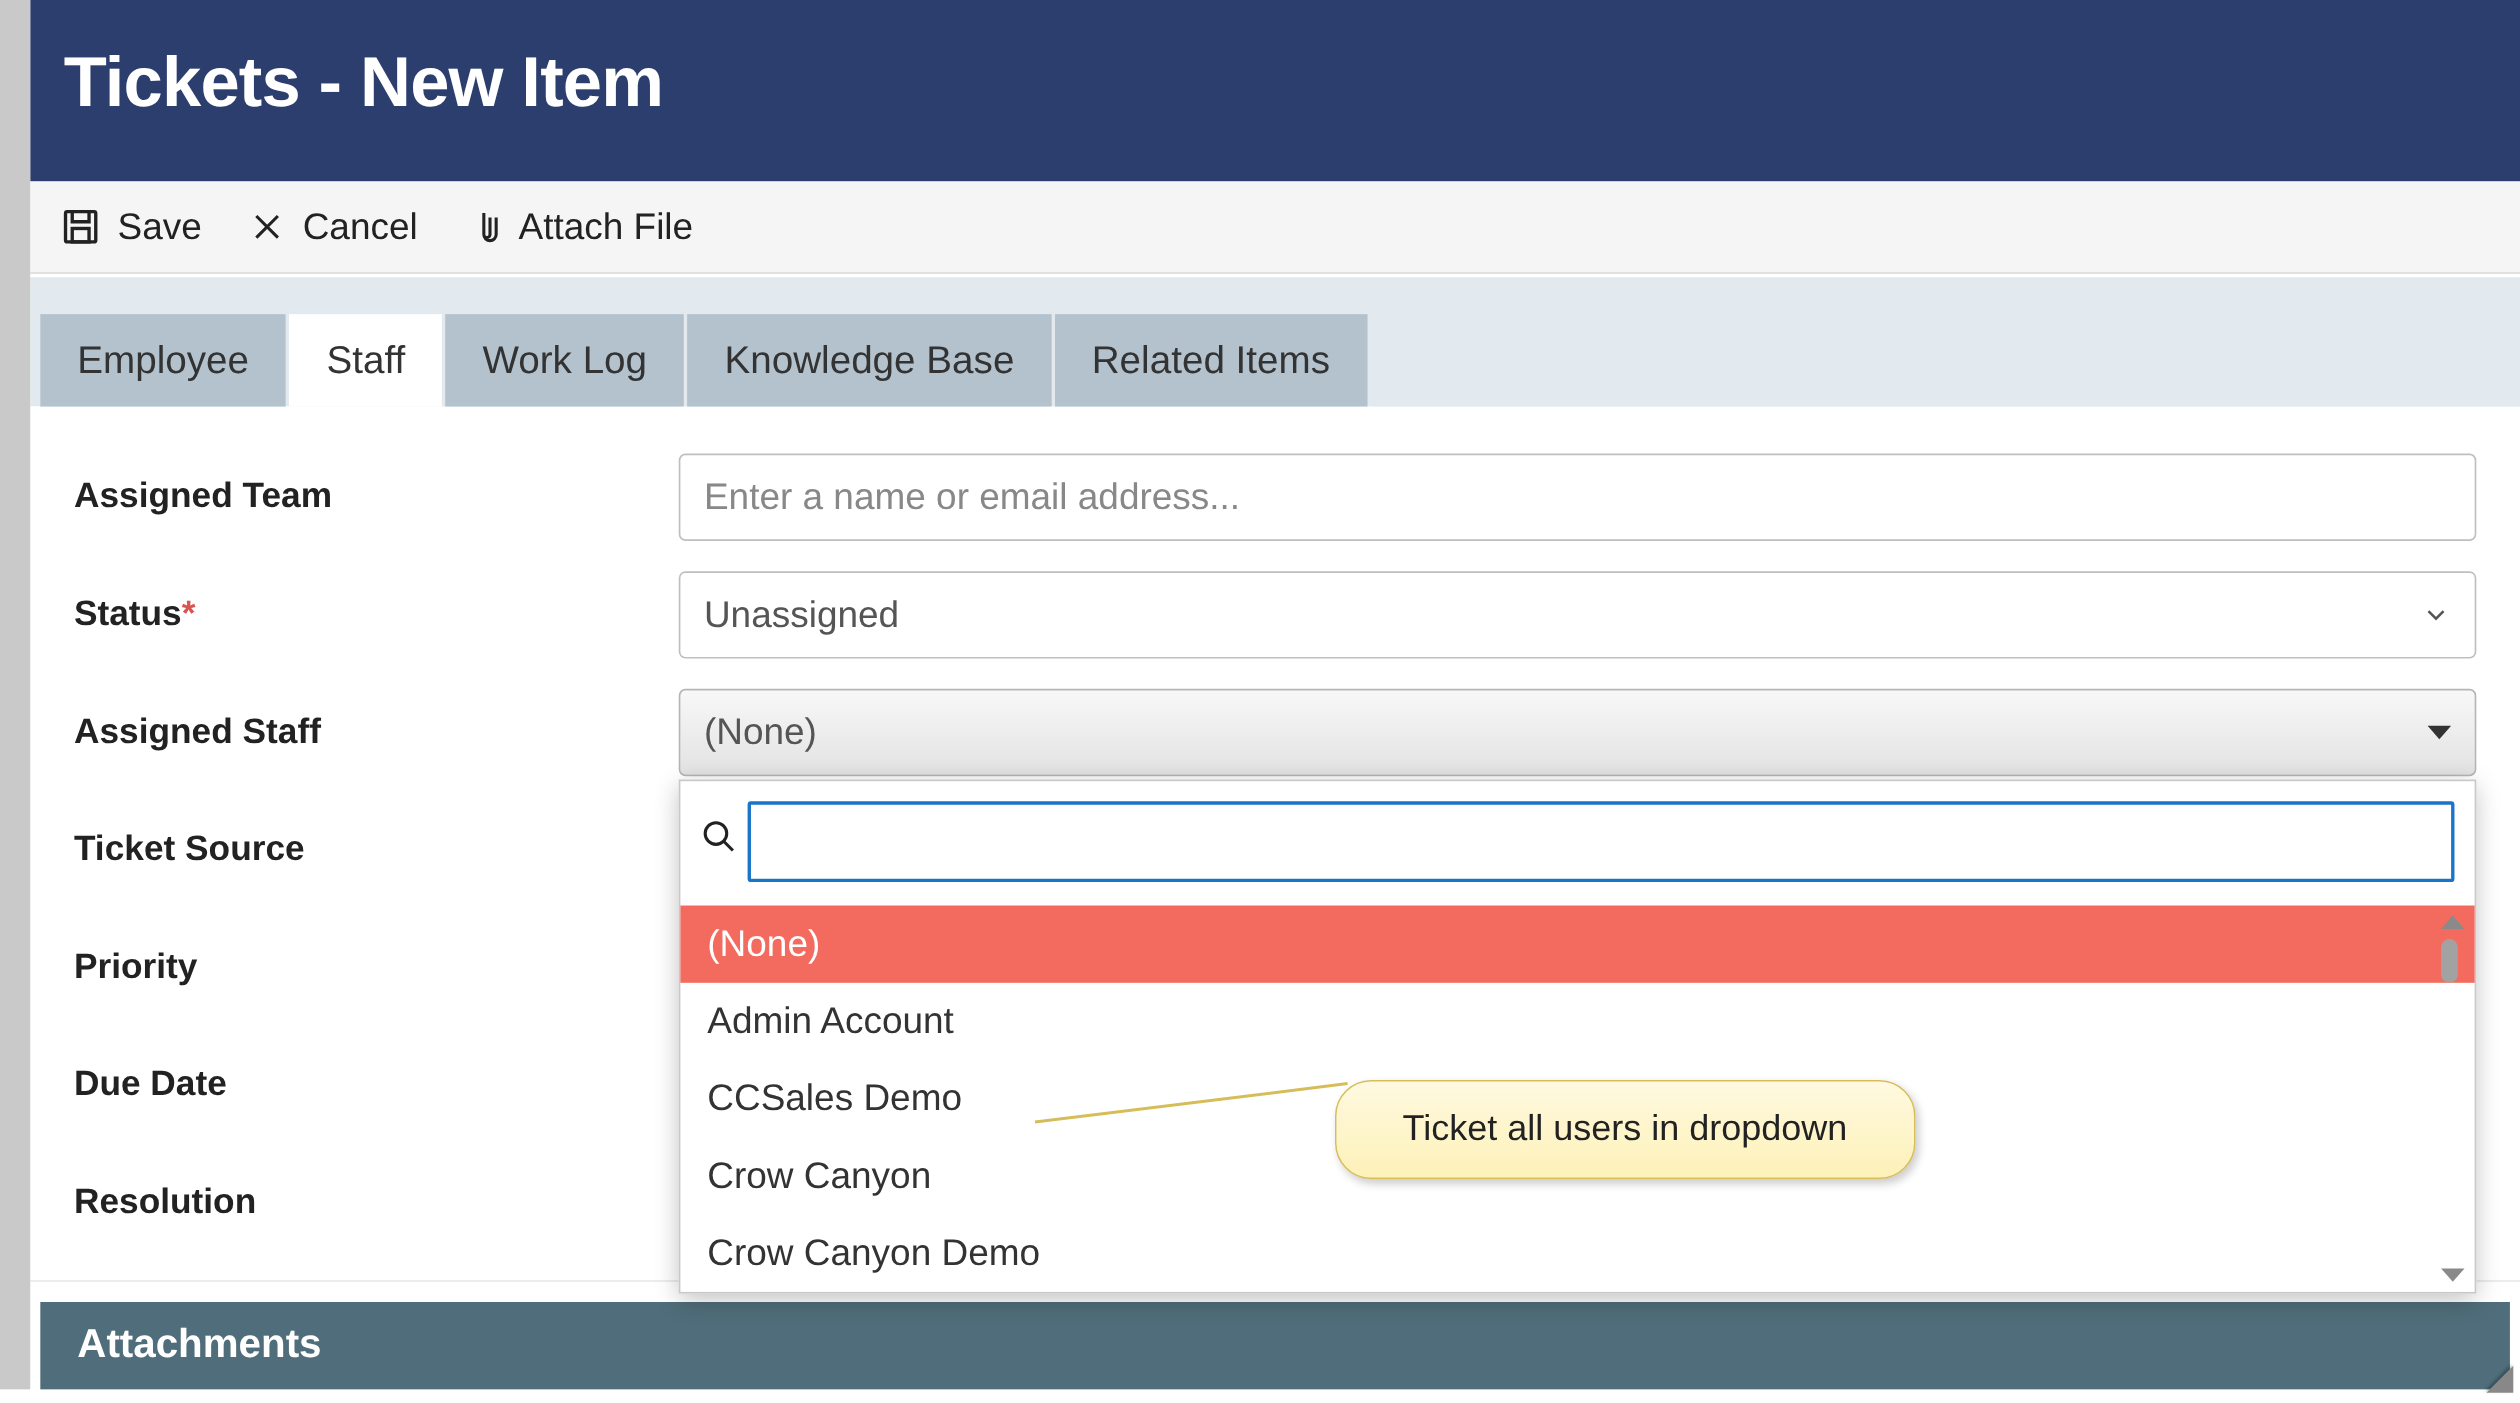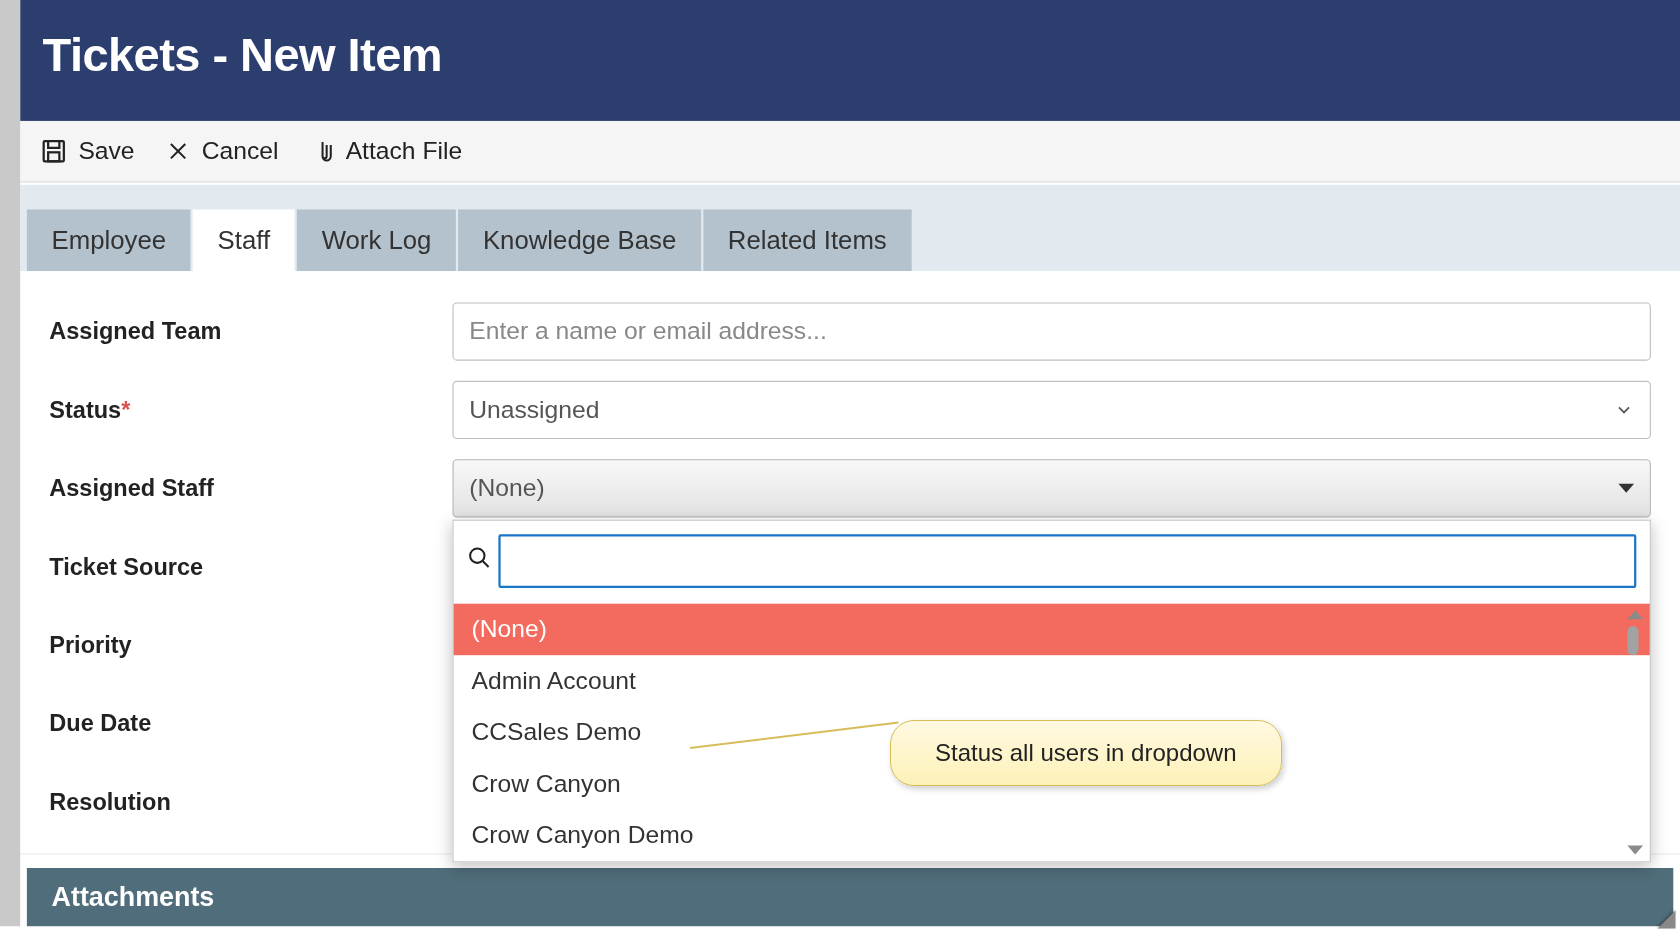--- a/index.html
+++ b/index.html
@@ -343,14 +343,14 @@
   <div class="attachments-bar">
     <span>Attachments</span>
     <div class="corner"></div>
   </div>
 
 </div>
 </div>
 
 <div class="callout-line" style="left:690px; top:747px; width:210px; transform: rotate(-7deg);"></div>
 <div class="callout" style="left:890px; top:720px;">
-  <span>Status all users in dropdown</span>
+  <span>Ticket all users in dropdown</span>
 </div>
 
 </body></html>

